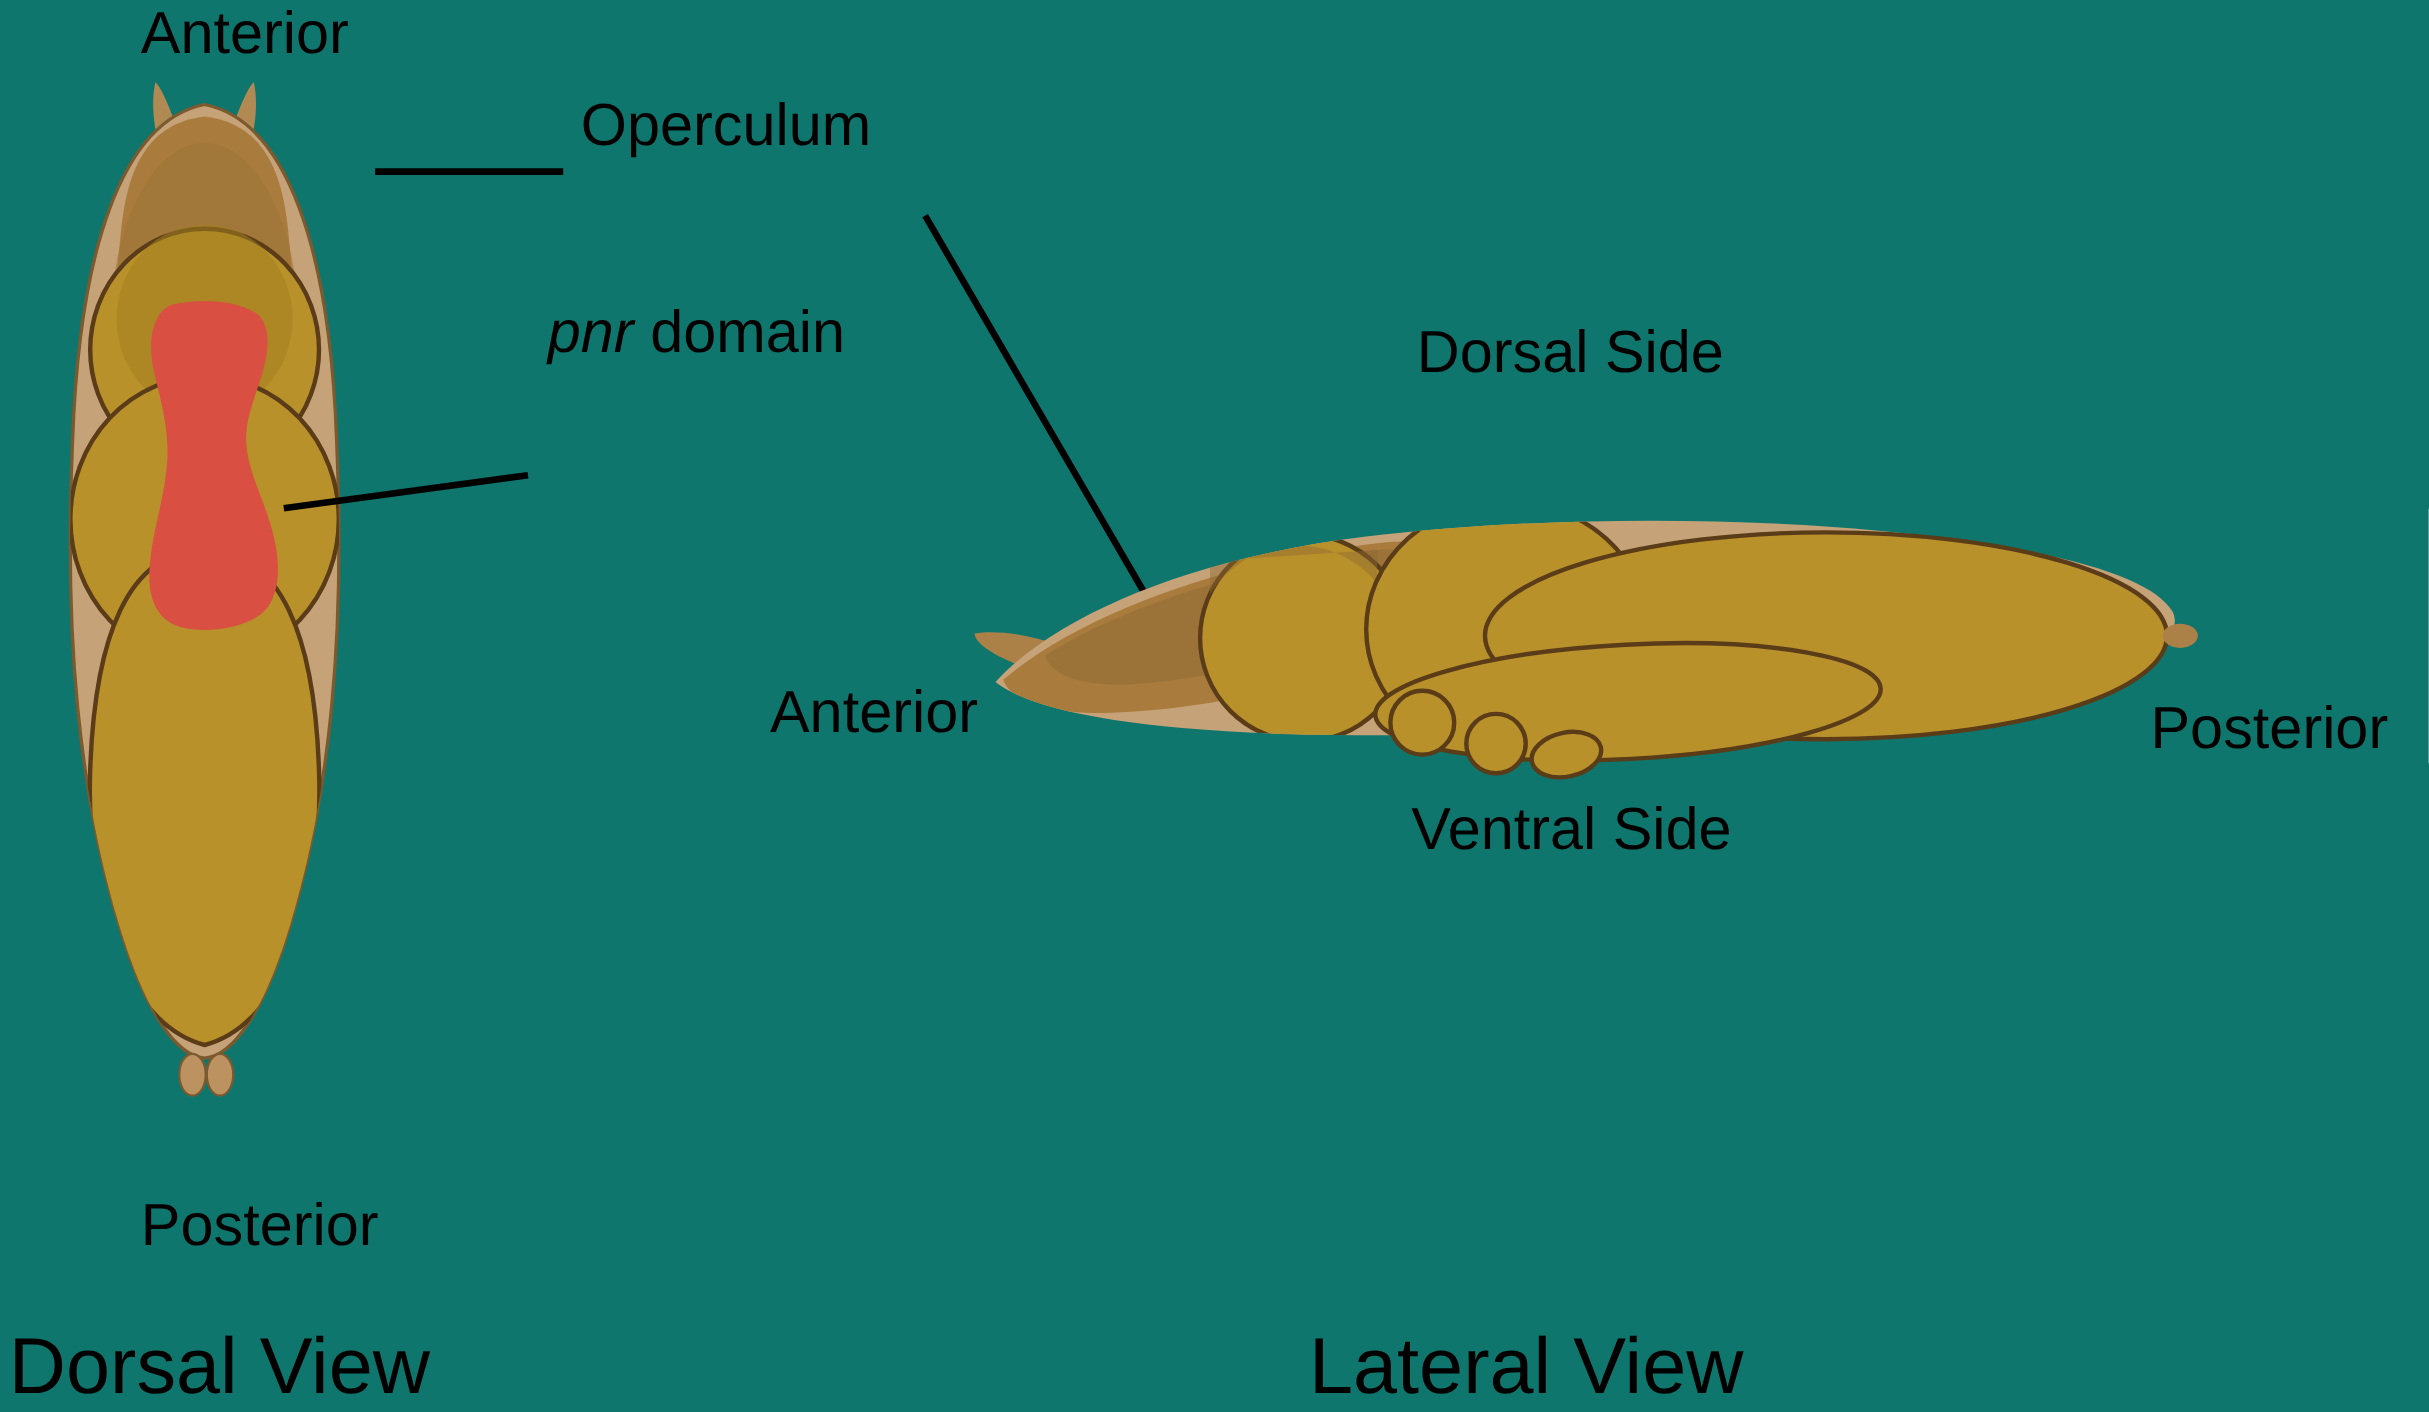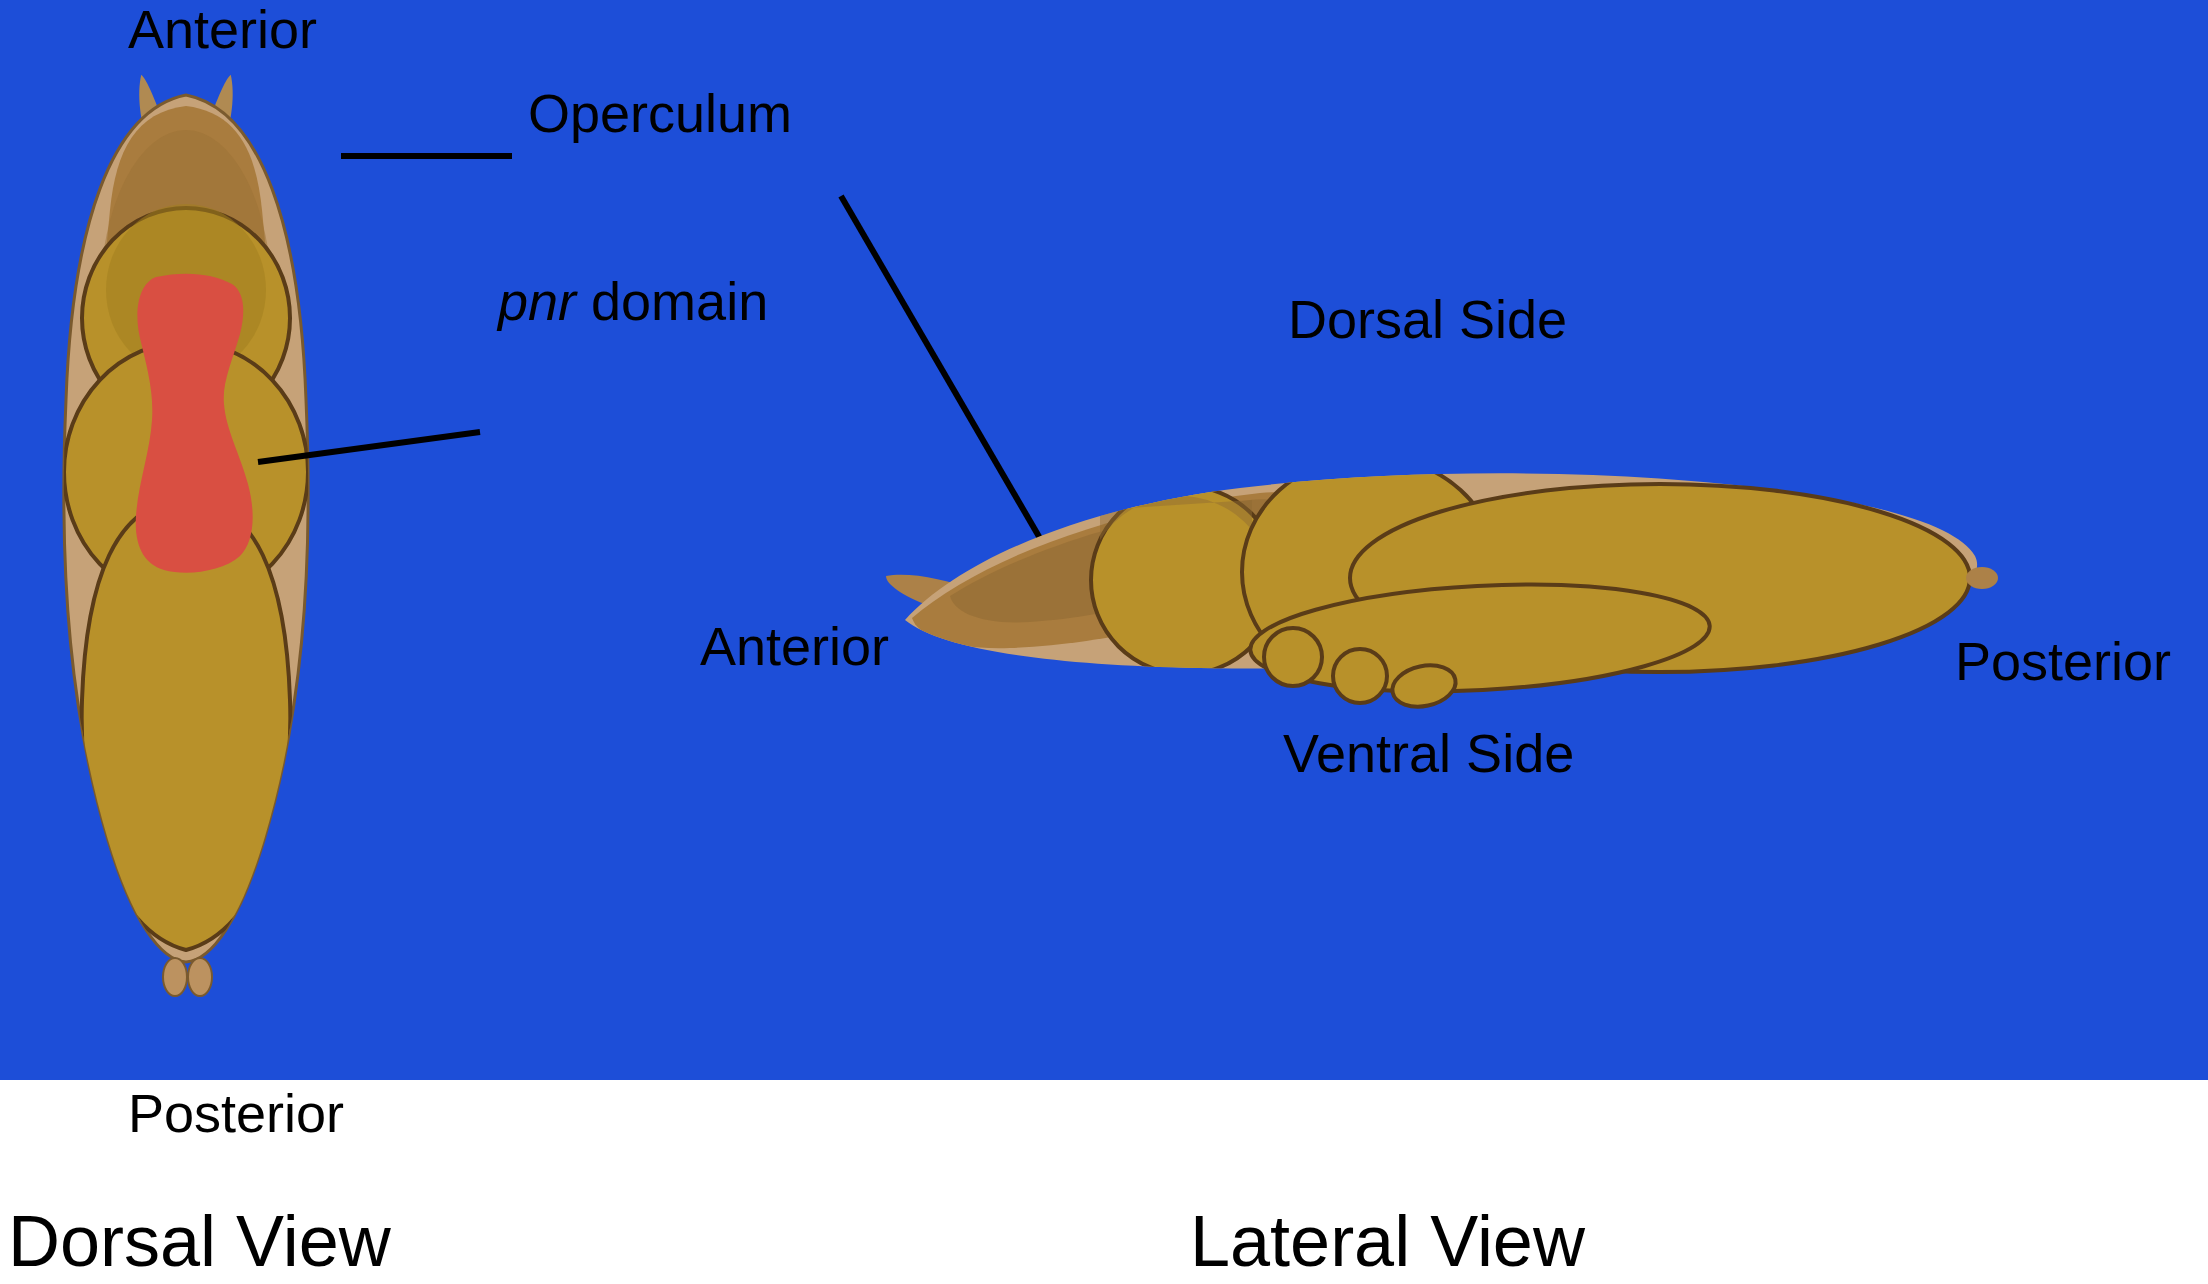--- a/index.html
+++ b/index.html
@@ -9,22 +9,22 @@
   }
   body {
     width: 2208px;
     height: 1284px;
     overflow: hidden;
     font-family: "Liberation Sans", sans-serif;
   }
   #stage {
     position: relative;
     width: 2208px;
-    height: 1080px;
-    background: #1d4ed8;
+    height: 1284px;
+    background: #0f766e;
   }
   svg.figure {
     position: absolute;
     top: 0;
     left: 0;
     width: 2208px;
     height: 1284px;
     display: block;
   }
   .lbl {

